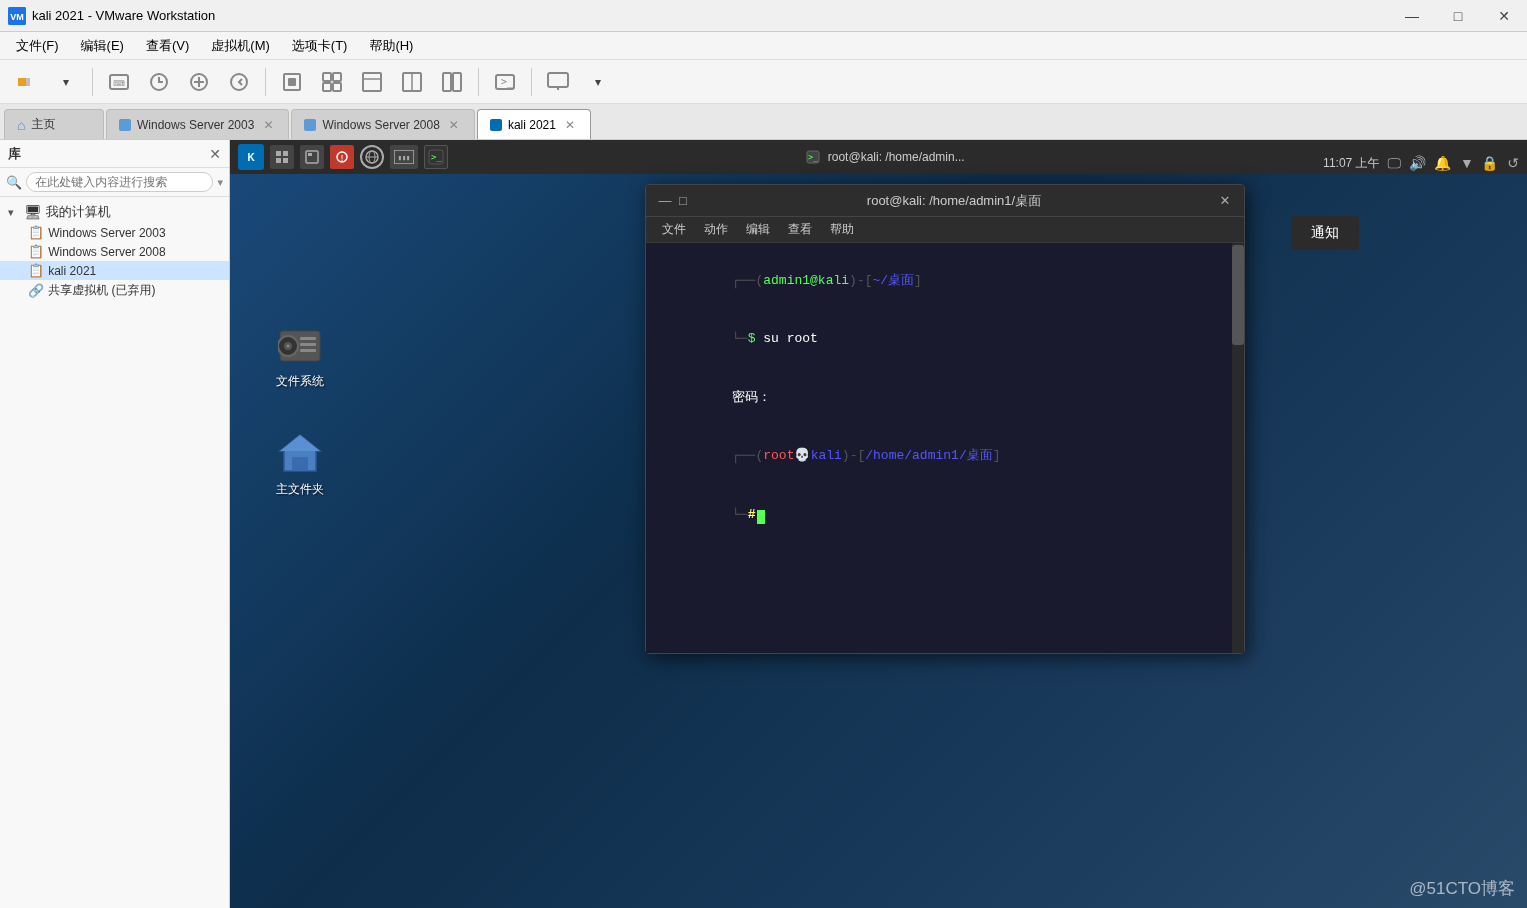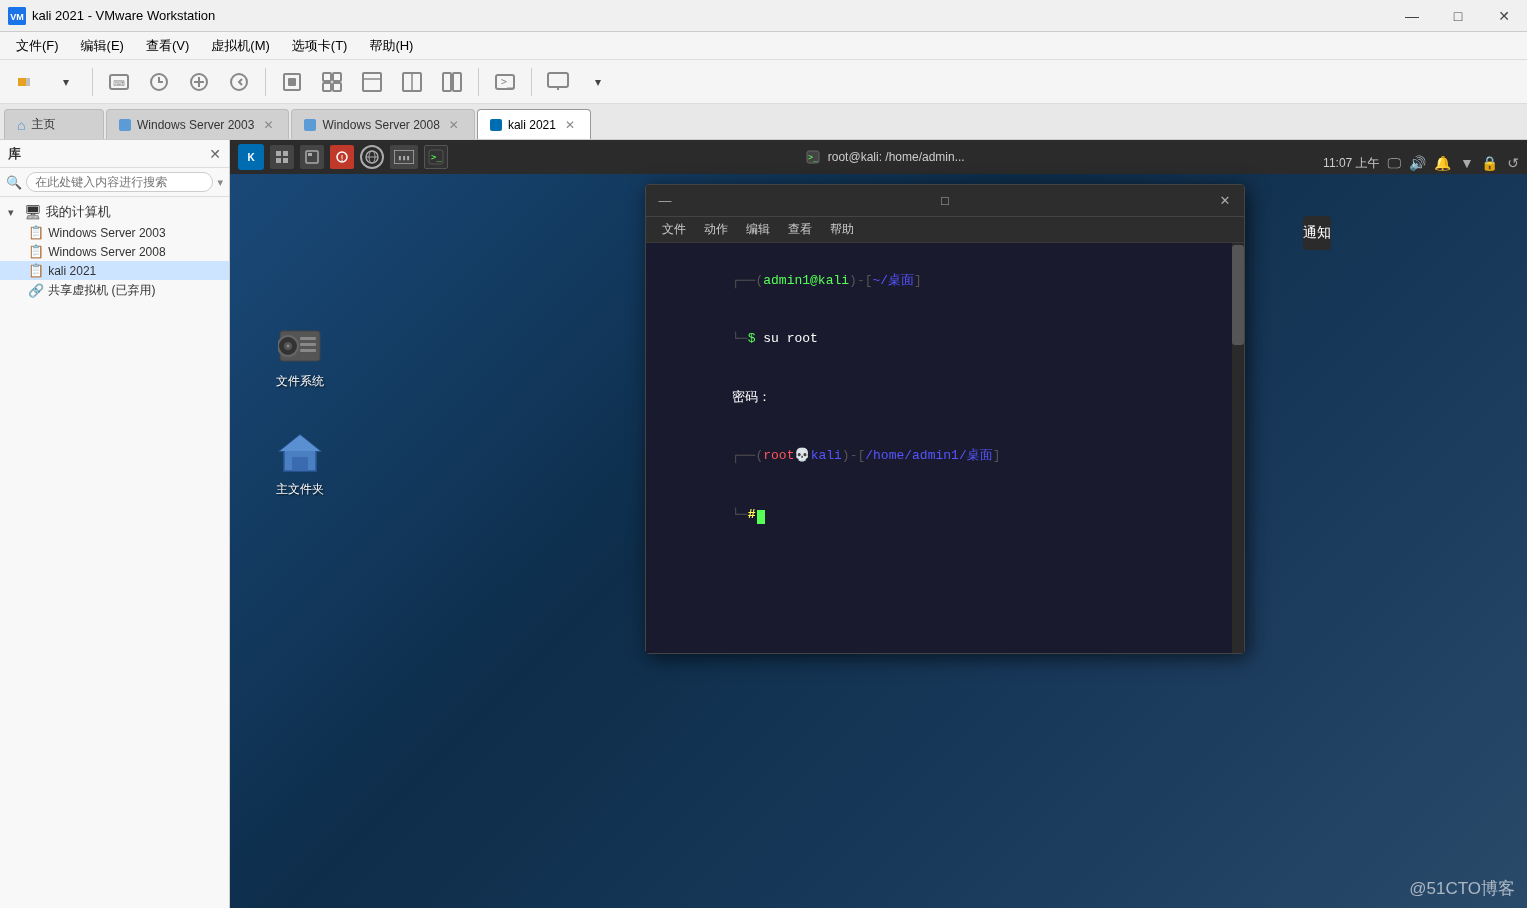--- a/index.html
+++ b/index.html
@@ -398,25 +398,25 @@
     }
     .term-prompt-user { color: #55ff55; }
     .term-prompt-host { color: #55ff55; }
     .term-dollar { color: #55ff55; }
     .term-cmd { color: white; text-align: right; }
     .term-text { color: white; }
 
     
     #notification-bubble {
       position: absolute;
-      right: 196px;
+      right: 168px;
       top: 76px;
       background: #2b2b2b;
       color: white;
-      padding: 8px 0;
+      padding: 8px 20px;
       border-radius: 4px;
       font-size: 14px;
       z-index: 100;
     }
 
     
     #watermark {
       position: absolute;
       bottom: 8px;
       right: 12px;
@@ -694,20 +694,21 @@
           <polygon points="22,4 2,20 42,20" fill="#5a8fd1"></polygon>
         </svg>
       </div>
       <span class="desktop-icon-label">主文件夹</span>
     </div>
 
     <div id="terminal-window">
       <div id="terminal-titlebar">
         <div class="terminal-win-btn">—</div>
         <div class="terminal-win-btn">□</div>
+        <span id="terminal-title-text">root@kali: /home/admin1/桌面</span>
         <div class="terminal-win-btn close-btn">✕</div>
       </div>
       <div id="terminal-menubar">
         <span class="term-menu">文件</span>
         <span class="term-menu">动作</span>
         <span class="term-menu">编辑</span>
         <span class="term-menu">查看</span>
         <span class="term-menu">帮助</span>
       </div>
       <div id="terminal-body">

